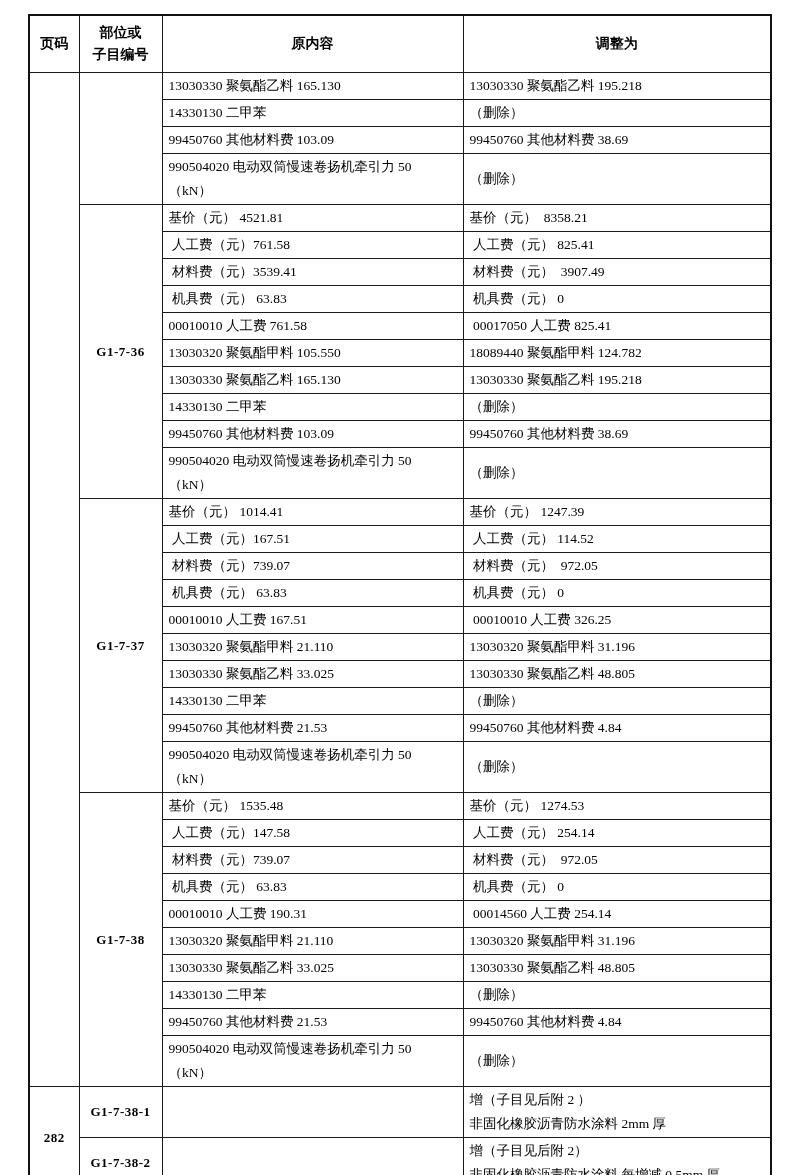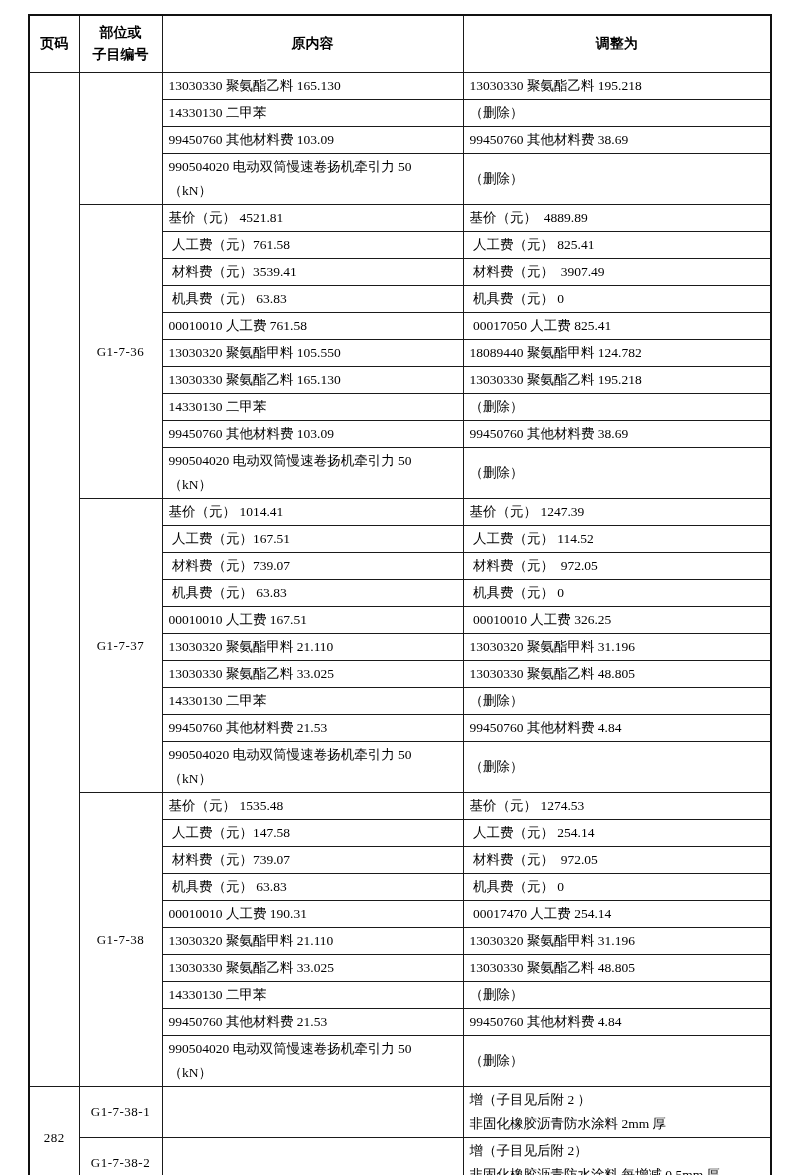--- a/index.html
+++ b/index.html
@@ -41,20 +41,21 @@
     line-height: 22px;
     padding: 2px;
   }
   td.page-cell,
   td.code-cell {
     text-align: center;
     vertical-align: middle;
     padding: 2px;
     font-size: 13px;
     letter-spacing: 0.5px;
+    font-weight: bold;
   }
   td.content-cell {
     vertical-align: middle;
     padding: 1px 6px;
     white-space: pre-wrap;
     line-height: 24px;
     overflow: hidden;
   }
   tr.data-row {
     height: 26px;
@@ -96,21 +97,21 @@
           <td class="content-cell">99450760 其他材料费 38.69</td>
         </tr>
         <tr class="data-row">
           <td class="content-cell">990504020 电动双筒慢速卷扬机牵引力 50
 （kN）</td>
           <td class="content-cell">（删除）</td>
         </tr>
         <tr class="data-row">
           <td rowspan="10" class="code-cell">G1-7-36</td>
           <td class="content-cell">基价（元） 4521.81</td>
-          <td class="content-cell">基价（元）  4889.89</td>
+          <td class="content-cell">基价（元）  8358.21</td>
         </tr>
         <tr class="data-row">
           <td class="content-cell"> 人工费（元）761.58</td>
           <td class="content-cell"> 人工费（元） 825.41</td>
         </tr>
         <tr class="data-row">
           <td class="content-cell"> 材料费（元）3539.41</td>
           <td class="content-cell"> 材料费（元）  3907.49</td>
         </tr>
         <tr class="data-row">
@@ -196,21 +197,21 @@
         <tr class="data-row">
           <td class="content-cell"> 材料费（元）739.07</td>
           <td class="content-cell"> 材料费（元）  972.05</td>
         </tr>
         <tr class="data-row">
           <td class="content-cell"> 机具费（元） 63.83</td>
           <td class="content-cell"> 机具费（元） 0</td>
         </tr>
         <tr class="data-row">
           <td class="content-cell">00010010 人工费 190.31</td>
-          <td class="content-cell"> 00017470 人工费 254.14</td>
+          <td class="content-cell"> 00014560 人工费 254.14</td>
         </tr>
         <tr class="data-row">
           <td class="content-cell">13030320 聚氨酯甲料 21.110</td>
           <td class="content-cell">13030320 聚氨酯甲料 31.196</td>
         </tr>
         <tr class="data-row">
           <td class="content-cell">13030330 聚氨酯乙料 33.025</td>
           <td class="content-cell">13030330 聚氨酯乙料 48.805</td>
         </tr>
         <tr class="data-row">

